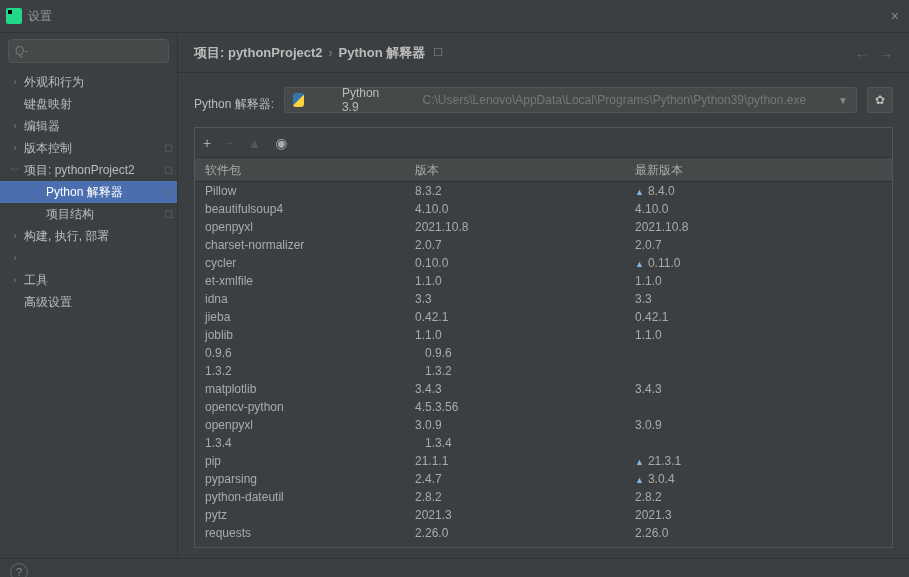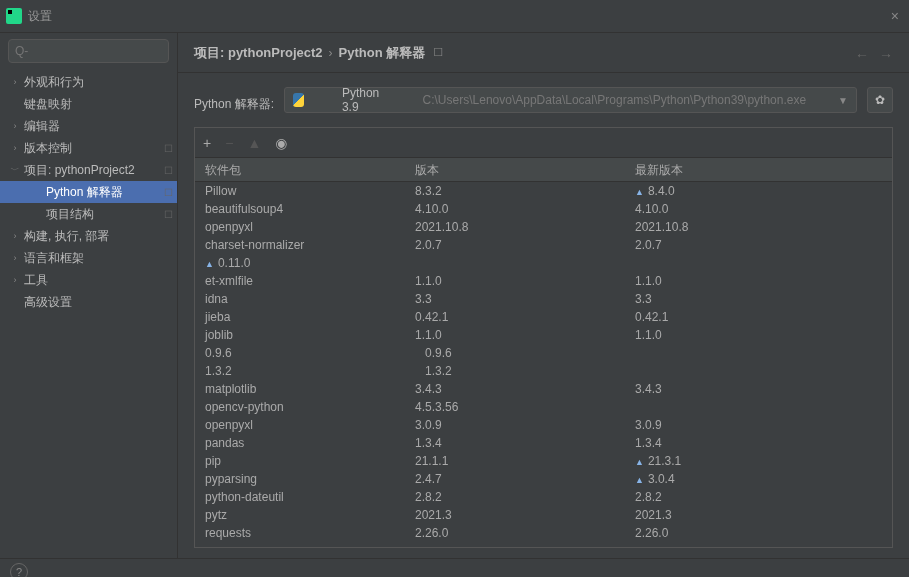--- a/index.html
+++ b/index.html
@@ -102,21 +102,20 @@
           <span class="chevron"></span>
           <span class="tree-label">项目结构</span>
           <span class="tree-icons">☐</span>
         </div>
         <div class="tree-item">
           <span class="chevron">›</span>
           <span class="tree-label">构建, 执行, 部署</span>
         </div>
         <div class="tree-item">
           <span class="chevron">›</span>
-          <span class="tree-label">语言和框架</span>
         </div>
         <div class="tree-item">
           <span class="chevron">›</span>
           <span class="tree-label">工具</span>
         </div>
         <div class="tree-item">
           <span class="chevron"></span>
           <span class="tree-label">高级设置</span>
         </div>
       </div>
@@ -172,20 +171,22 @@
             <div class="col col-name">openpyxl</div>
             <div class="col col-ver">2021.10.8</div>
             <div class="col col-latest">2021.10.8</div>
           </div>
           <div class="pkg-row">
             <div class="col col-name">charset-normalizer</div>
             <div class="col col-ver">2.0.7</div>
             <div class="col col-latest">2.0.7</div>
           </div>
           <div class="pkg-row">
+            <div class="col col-name">cycler</div>
+            <div class="col col-ver">0.10.0</div>
             <div class="col col-latest"><span class="up-arrow">▲</span>0.11.0</div>
           </div>
           <div class="pkg-row">
             <div class="col col-name">et-xmlfile</div>
             <div class="col col-ver">1.1.0</div>
             <div class="col col-latest">1.1.0</div>
           </div>
           <div class="pkg-row">
             <div class="col col-name">idna</div>
             <div class="col col-ver">3.3</div>
@@ -217,21 +218,20 @@
           <div class="pkg-row">
             <div class="col col-name">opencv-python</div>
             <div class="col col-ver">4.5.3.56</div>
           </div>
           <div class="pkg-row">
             <div class="col col-name">openpyxl</div>
             <div class="col col-ver">3.0.9</div>
             <div class="col col-latest">3.0.9</div>
           </div>
           <div class="pkg-row">
-            <div class="col col-name">pandas</div>
             <div class="col col-ver">1.3.4</div>
             <div class="col col-latest">1.3.4</div>
           </div>
           <div class="pkg-row">
             <div class="col col-name">pip</div>
             <div class="col col-ver">21.1.1</div>
             <div class="col col-latest"><span class="up-arrow">▲</span>21.3.1</div>
           </div>
           <div class="pkg-row">
             <div class="col col-name">pyparsing</div>

